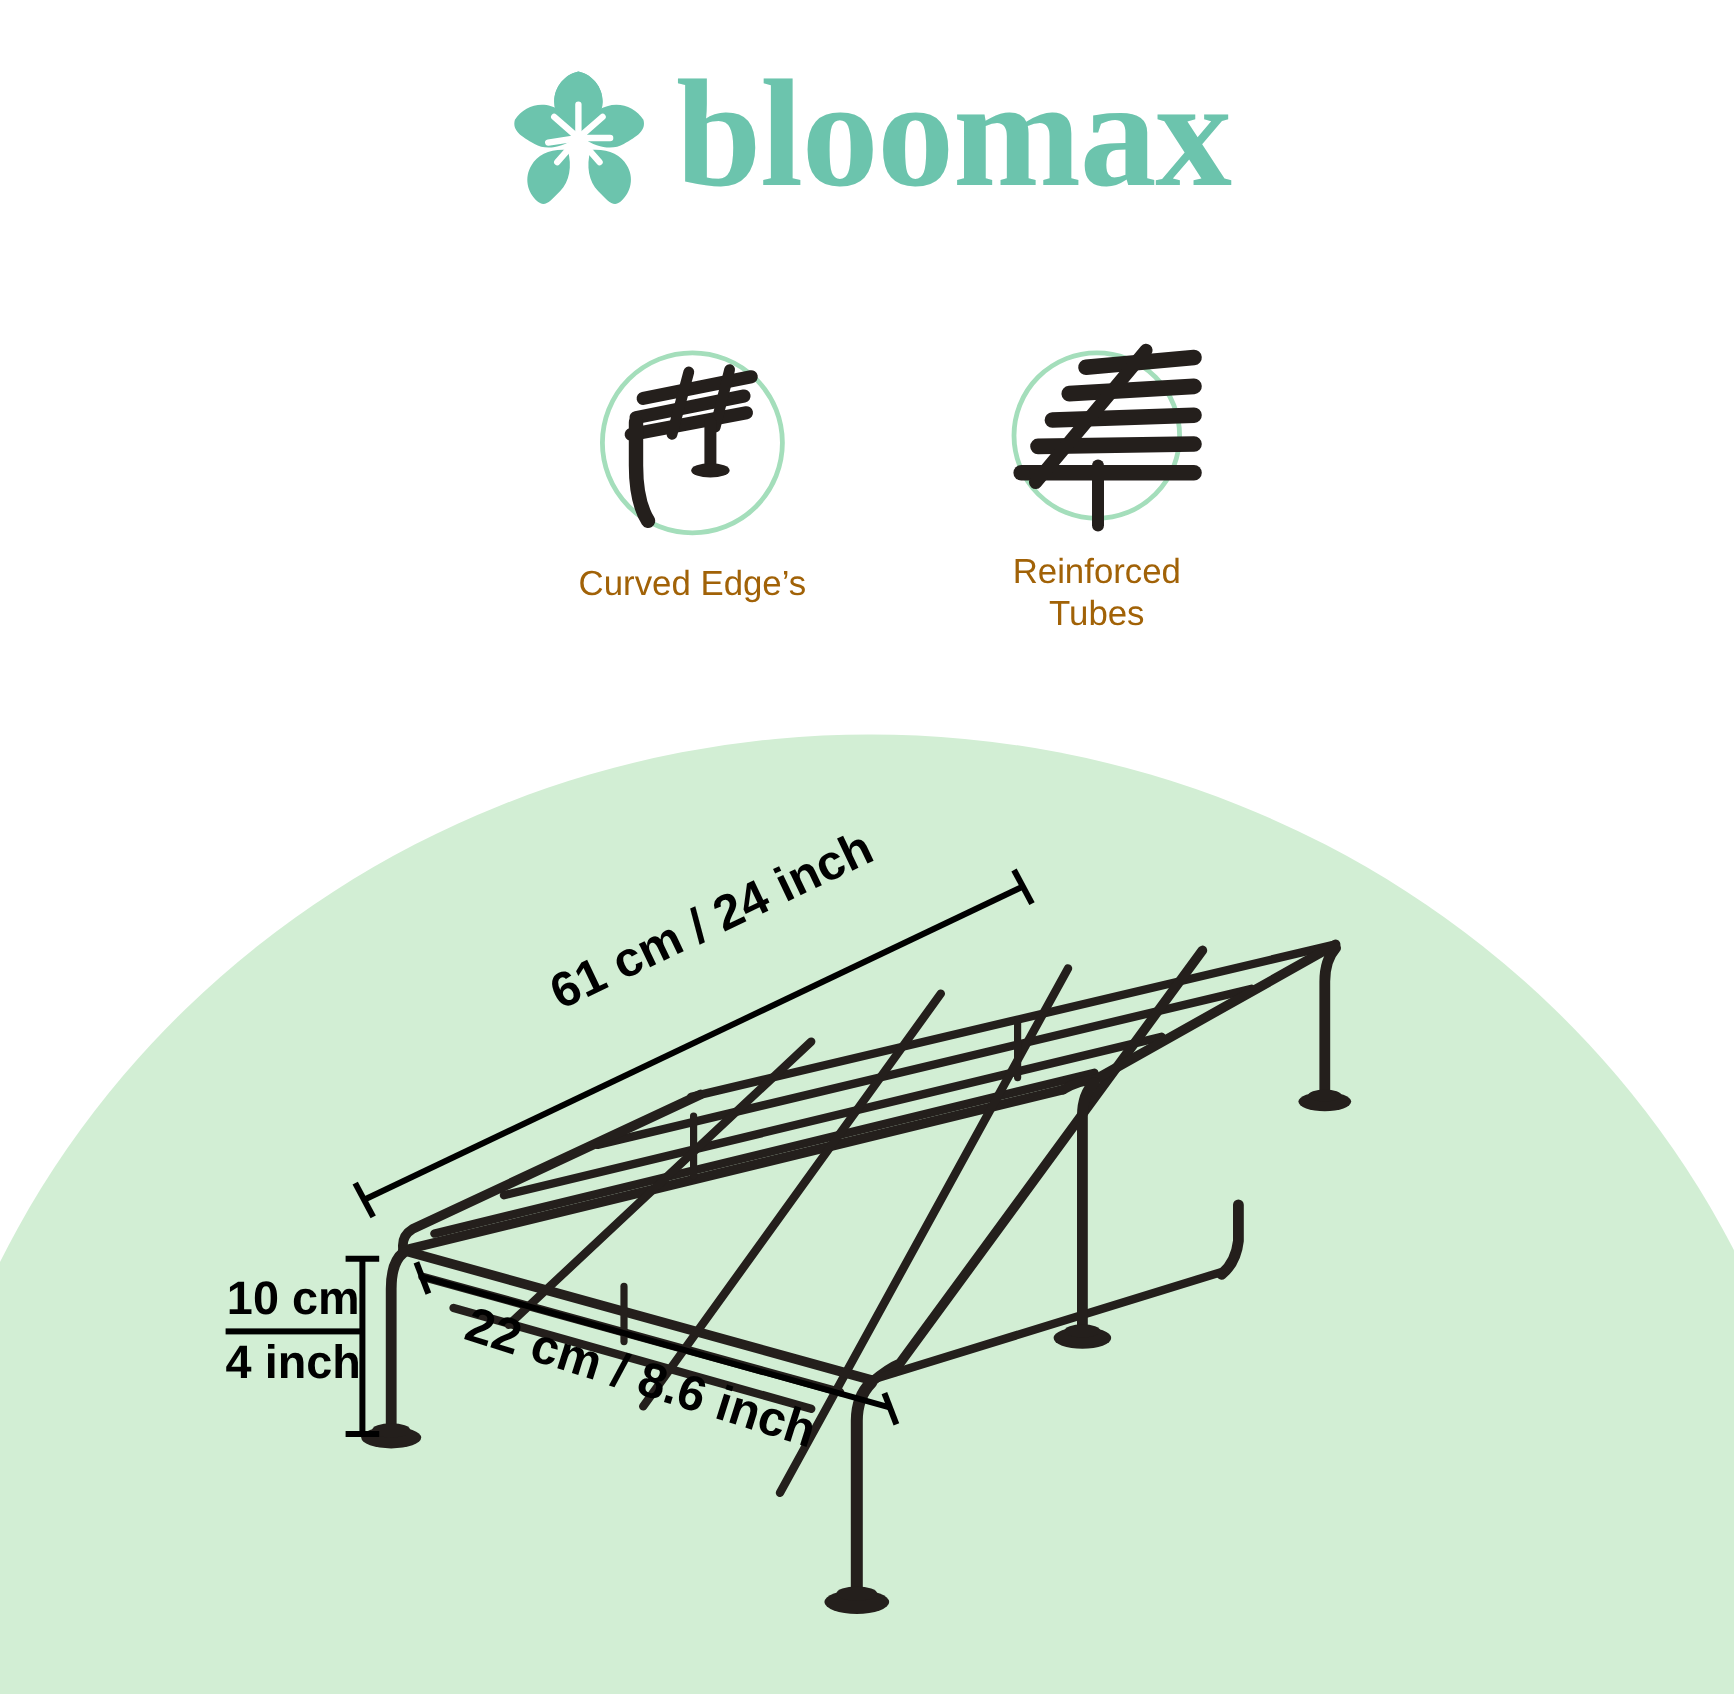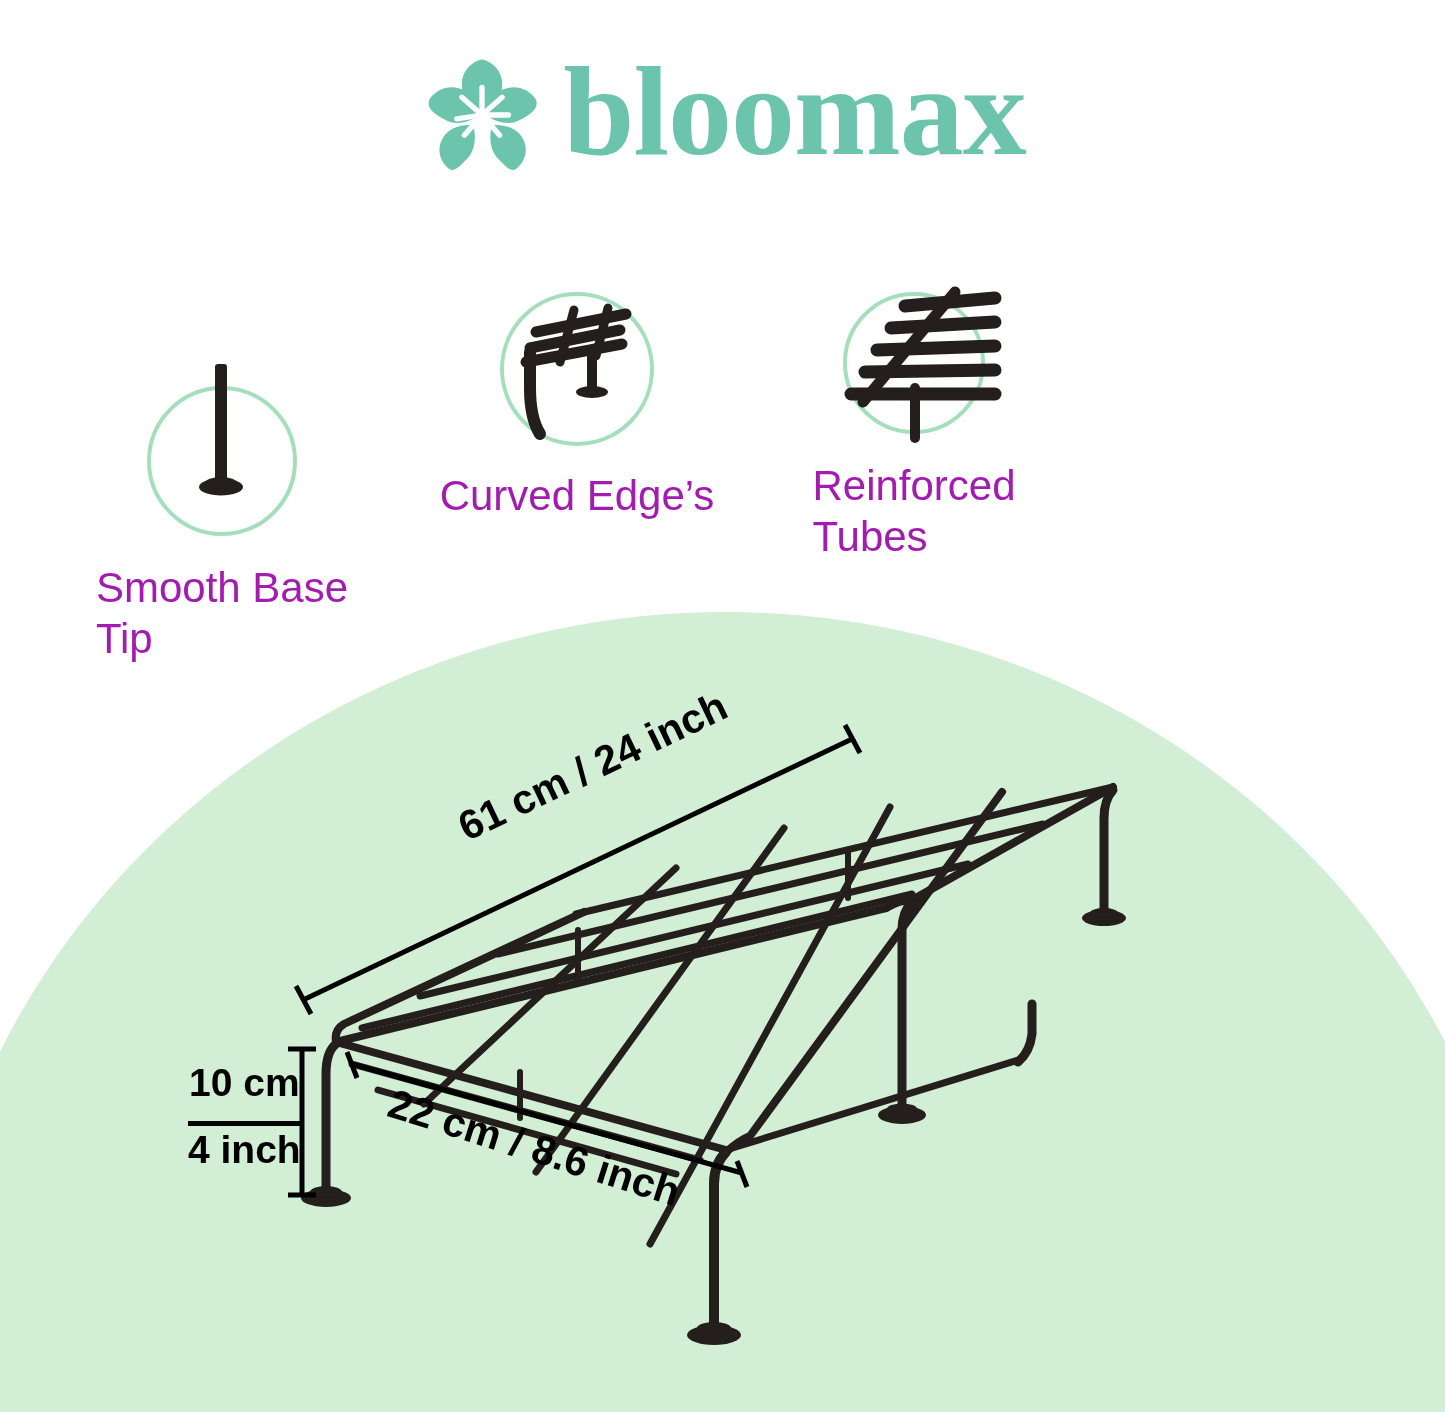--- a/index.html
+++ b/index.html
@@ -65,23 +65,24 @@
   }
   .feature-circle svg {
     position: absolute;
     left: 50%;
     top: 50%;
     transform: translate(-50%, -50%);
     overflow: visible;
   }
   .feature-label {
     margin-top: 14px;
-    font-size: 42px;
+    font-size: 29px;
     line-height: 1.22;
-    color: #a21caf;
+    color: #a16207;
+    text-align: center;
     font-weight: 400;
     white-space: pre-line;
   }
 
   #feature-1 { left: 62px;  top: 386px; width: 320px; }
   #feature-1 .feature-circle { width: 150px; height: 150px; }
   #feature-1 .feature-label { margin-top: 26px; }
 
   #feature-2 { left: 432px; top: 292px; width: 290px; }
   #feature-2 .feature-circle { width: 154px; height: 154px; }
@@ -138,21 +139,21 @@
     transform: rotate(17.5deg);
     transform-origin: left top;
   }
   #dim-height {
     left: 188px;
     top: 1063px;
     font-size: 39px;
     text-align: center;
   }
   #dim-height .dh-top {
-    padding-bottom: 17px;
+    padding-bottom: 3px;
     border-bottom: 5px solid #000000;
   }
   #dim-height .dh-bot {
     padding-top: 4px;
   }
 </style>
 </head>
 <body>
 
 <div id="page">
@@ -178,33 +179,20 @@
         <line x1="50" y1="50" x2="52" y2="72"></line>
         <line x1="50" y1="50" x2="36" y2="66"></line>
         <line x1="50" y1="50" x2="30" y2="53"></line>
         <line x1="50" y1="50" x2="34" y2="36"></line>
       </g>
       <circle cx="50" cy="50" r="3.4" fill="#ffffff"></circle>
     </svg>
     <div id="logo-word">bloomax</div>
   </div>
 
-  <div class="feature" id="feature-1">
-    <div class="feature-circle">
-      <svg width="150" height="150" viewBox="0 0 150 150">
-        <g fill="#241f1c">
-          <rect x="68" y="-22" width="12" height="122" rx="3"></rect>
-          <ellipse cx="74" cy="101" rx="22" ry="8.5"></ellipse>
-          <ellipse cx="74" cy="97" rx="16" ry="6"></ellipse>
-        </g>
-      </svg>
-    </div>
-    <div class="feature-label">Smooth Base
-Tip</div>
-  </div>
 
   <div class="feature" id="feature-2">
     <div class="feature-circle">
       <svg width="154" height="154" viewBox="0 0 154 154">
         <g stroke="#241f1c" fill="none" stroke-linecap="round">
 
           <path d="M36 40 L126 22" stroke-width="11"></path>
           <path d="M30 56 L120 38" stroke-width="11"></path>
           <path d="M26 70 L122 52" stroke-width="11"></path>
 

